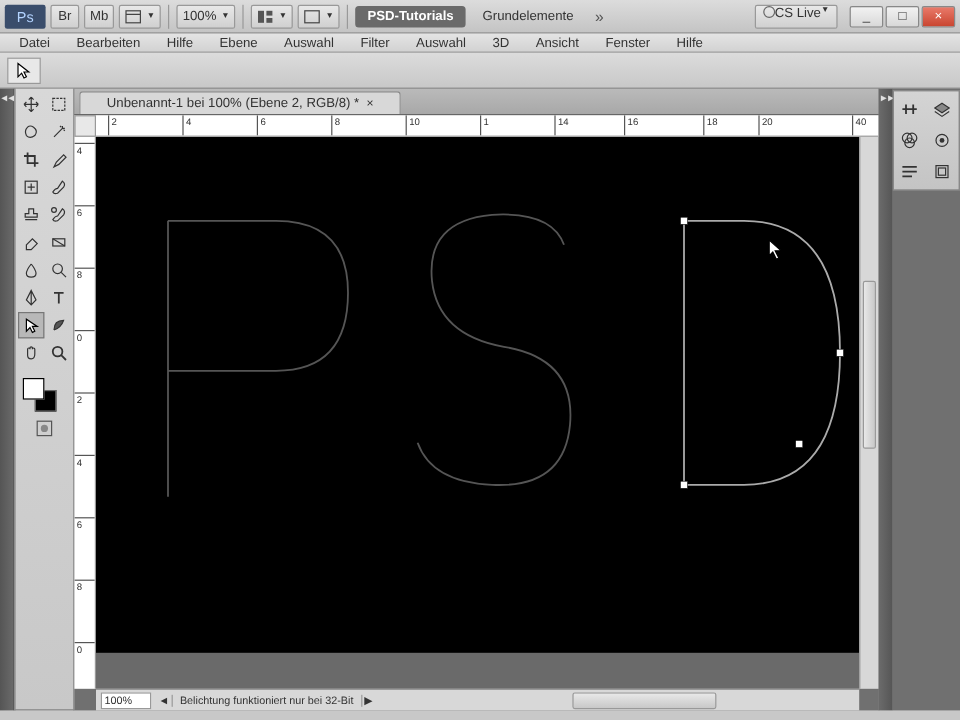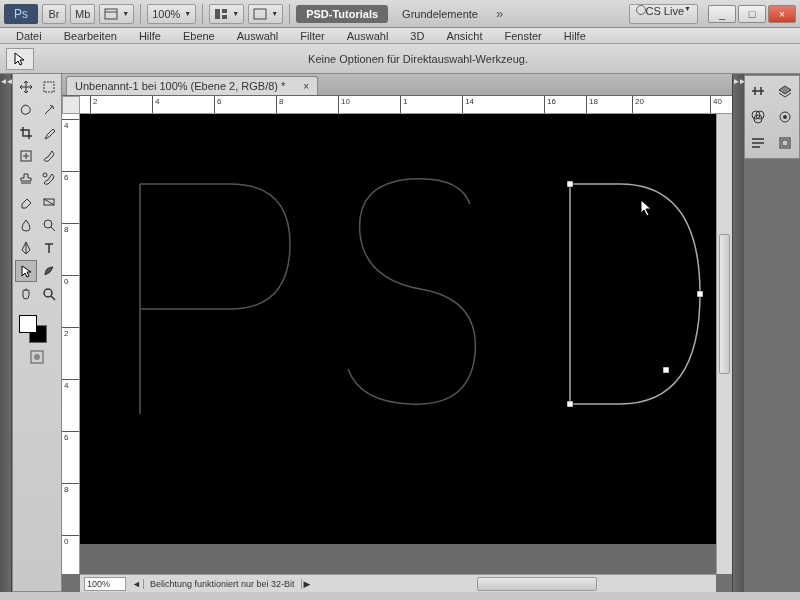--- a/index.html
+++ b/index.html
@@ -30,21 +30,21 @@
 .tool-grid{display:grid;grid-template-columns:1fr 1fr;gap:1px}
 .tool{width:22px;height:22px;border:1px solid transparent;display:flex;align-items:center;justify-content:center;cursor:pointer;position:relative}
 .tool.active{background:#b8b8b8;border:1px solid #777}
 .tool svg{width:16px;height:16px}
 .swatches{margin-top:8px;position:relative;height:32px}
 .swatch-fg{position:absolute;width:18px;height:18px;background:#fff;border:1px solid #000;left:4px;top:2px;z-index:2}
 .swatch-bg{position:absolute;width:18px;height:18px;background:#000;border:1px solid #666;left:14px;top:12px}
 .qmask{display:flex;justify-content:center;margin-top:4px}
 .doc-area{flex:1;background:#707070;display:flex;flex-direction:column;position:relative}
 .doc-tabs{height:22px;background:linear-gradient(#bababa,#a8a8a8);display:flex;align-items:end;padding-left:4px;border-bottom:1px solid #666}
-.doc-tab{background:#d8d8d8;padding:3px 8px;border:1px solid #888;border-bottom:none;border-radius:3px 3px 0 0;display:flex;align-items:center;gap:18px;font-size:10px}
+.doc-tab{background:#d8d8d8;padding:3px 22px;border:1px solid #888;border-bottom:none;border-radius:3px 3px 0 0;display:flex;align-items:center;gap:6px;font-size:10px}
 .doc-close{cursor:pointer;font-size:10px}
 .ruler-corner{position:absolute;left:0;top:22px;width:18px;height:18px;background:#e8e8e8;border:1px solid #999;z-index:3}
 .ruler-h{position:absolute;left:18px;top:22px;right:0;height:18px;background:#fff;border-bottom:1px solid #999;z-index:2;overflow:hidden}
 .ruler-h-inner{position:relative;height:100%;font-size:8px}
 .ruler-tick-major{position:absolute;top:0;height:100%;border-left:1px solid #555}
 .ruler-tick-major span{position:absolute;top:1px;left:2px;font-size:8px}
 .ruler-v{position:absolute;left:0;top:40px;bottom:18px;width:18px;background:#fff;border-right:1px solid #999;z-index:2;overflow:hidden}
 .ruler-v-inner{position:relative;width:100%}
 .ruler-vtick{position:absolute;left:0;width:100%;border-top:1px solid #555}
 .ruler-vtick span{position:absolute;left:2px;top:1px;font-size:8px}
@@ -132,21 +132,20 @@
     <div class="menu-item">Fenster</div>
     <div class="menu-item">Hilfe</div>
   </div>
 
 <div class="optbar">
   <div class="tool-indicator">
     <svg width="16" height="16">
         <path d="M3 2 L3 13 L6 10 L8 14 L10 13 L8 9 L12 9 Z" fill="#fff" stroke="#000"></path>
       </svg>
   </div>
-  <div class="opt-text">Keine Optionen für Direktauswahl-Werkzeug.</div>
 </div>
 
 <div class="workrow">
   <div class="left-rail">
       <span class="rail-arrows">◄◄</span>
     </div>
 
   <div class="toolbox">
     <div class="tool-grid" id="toolgrid">
         <div class="tool">
@@ -291,21 +290,21 @@
           </div>
           <div class="ruler-tick-major" style="left: 258px;">
             <span>10</span>
           </div>
           <div class="ruler-tick-major" style="left: 320px;">
             <span>1</span>
           </div>
           <div class="ruler-tick-major" style="left: 382px; text-decoration: underline;">
             <span>14</span>
           </div>
-          <div class="ruler-tick-major" style="left: 464px;">
+          <div class="ruler-tick-major" style="left: 440px;">
             <span>16</span>
           </div>
           <div class="ruler-tick-major" style="left: 506px;">
             <span>18</span>
           </div>
           <div class="ruler-tick-major" style="left: 552px;">
             <span>20</span>
           </div>
           <div class="ruler-tick-major" style="left: 630px;">
             <span>40</span>

